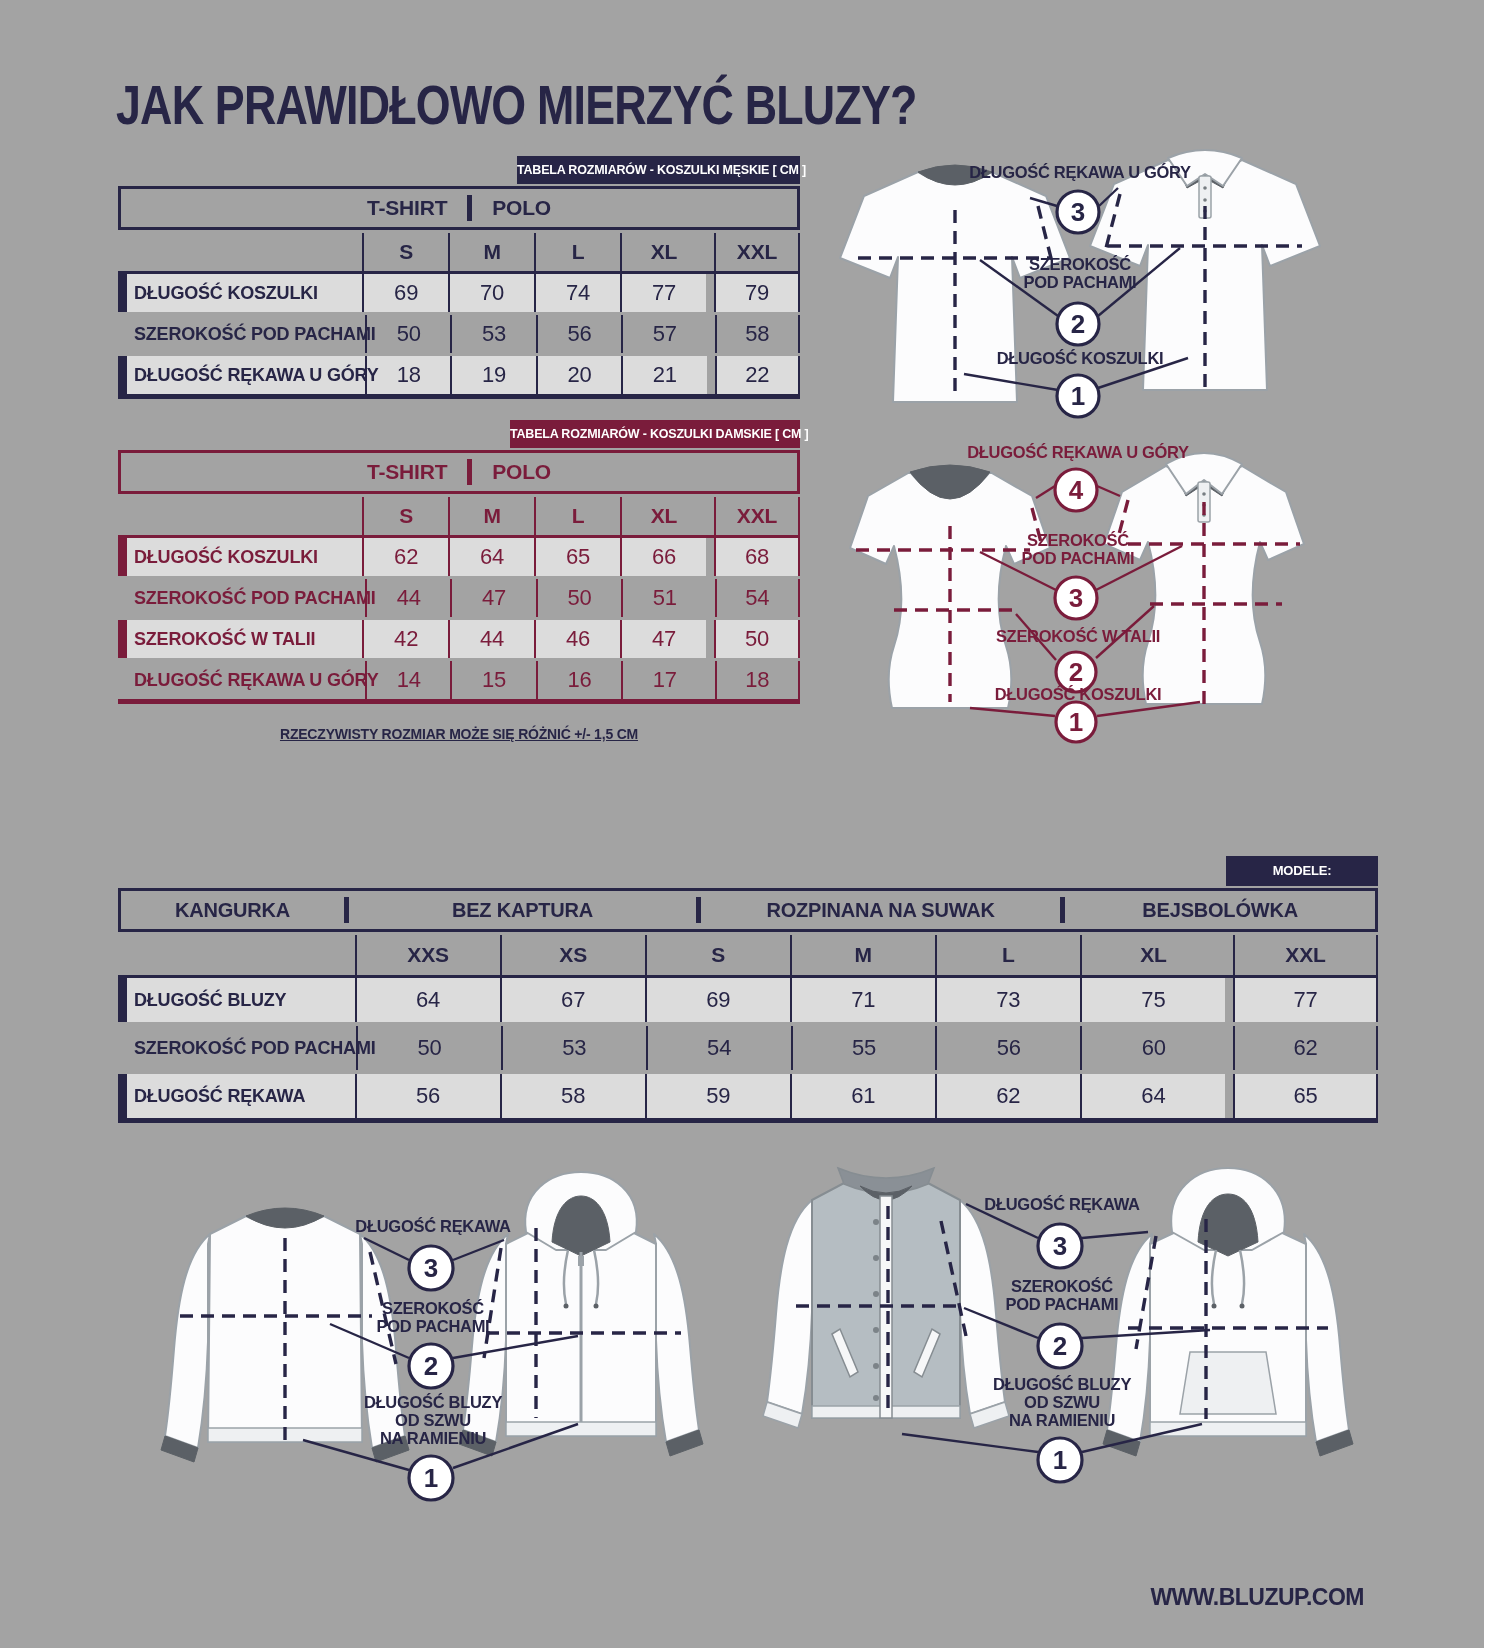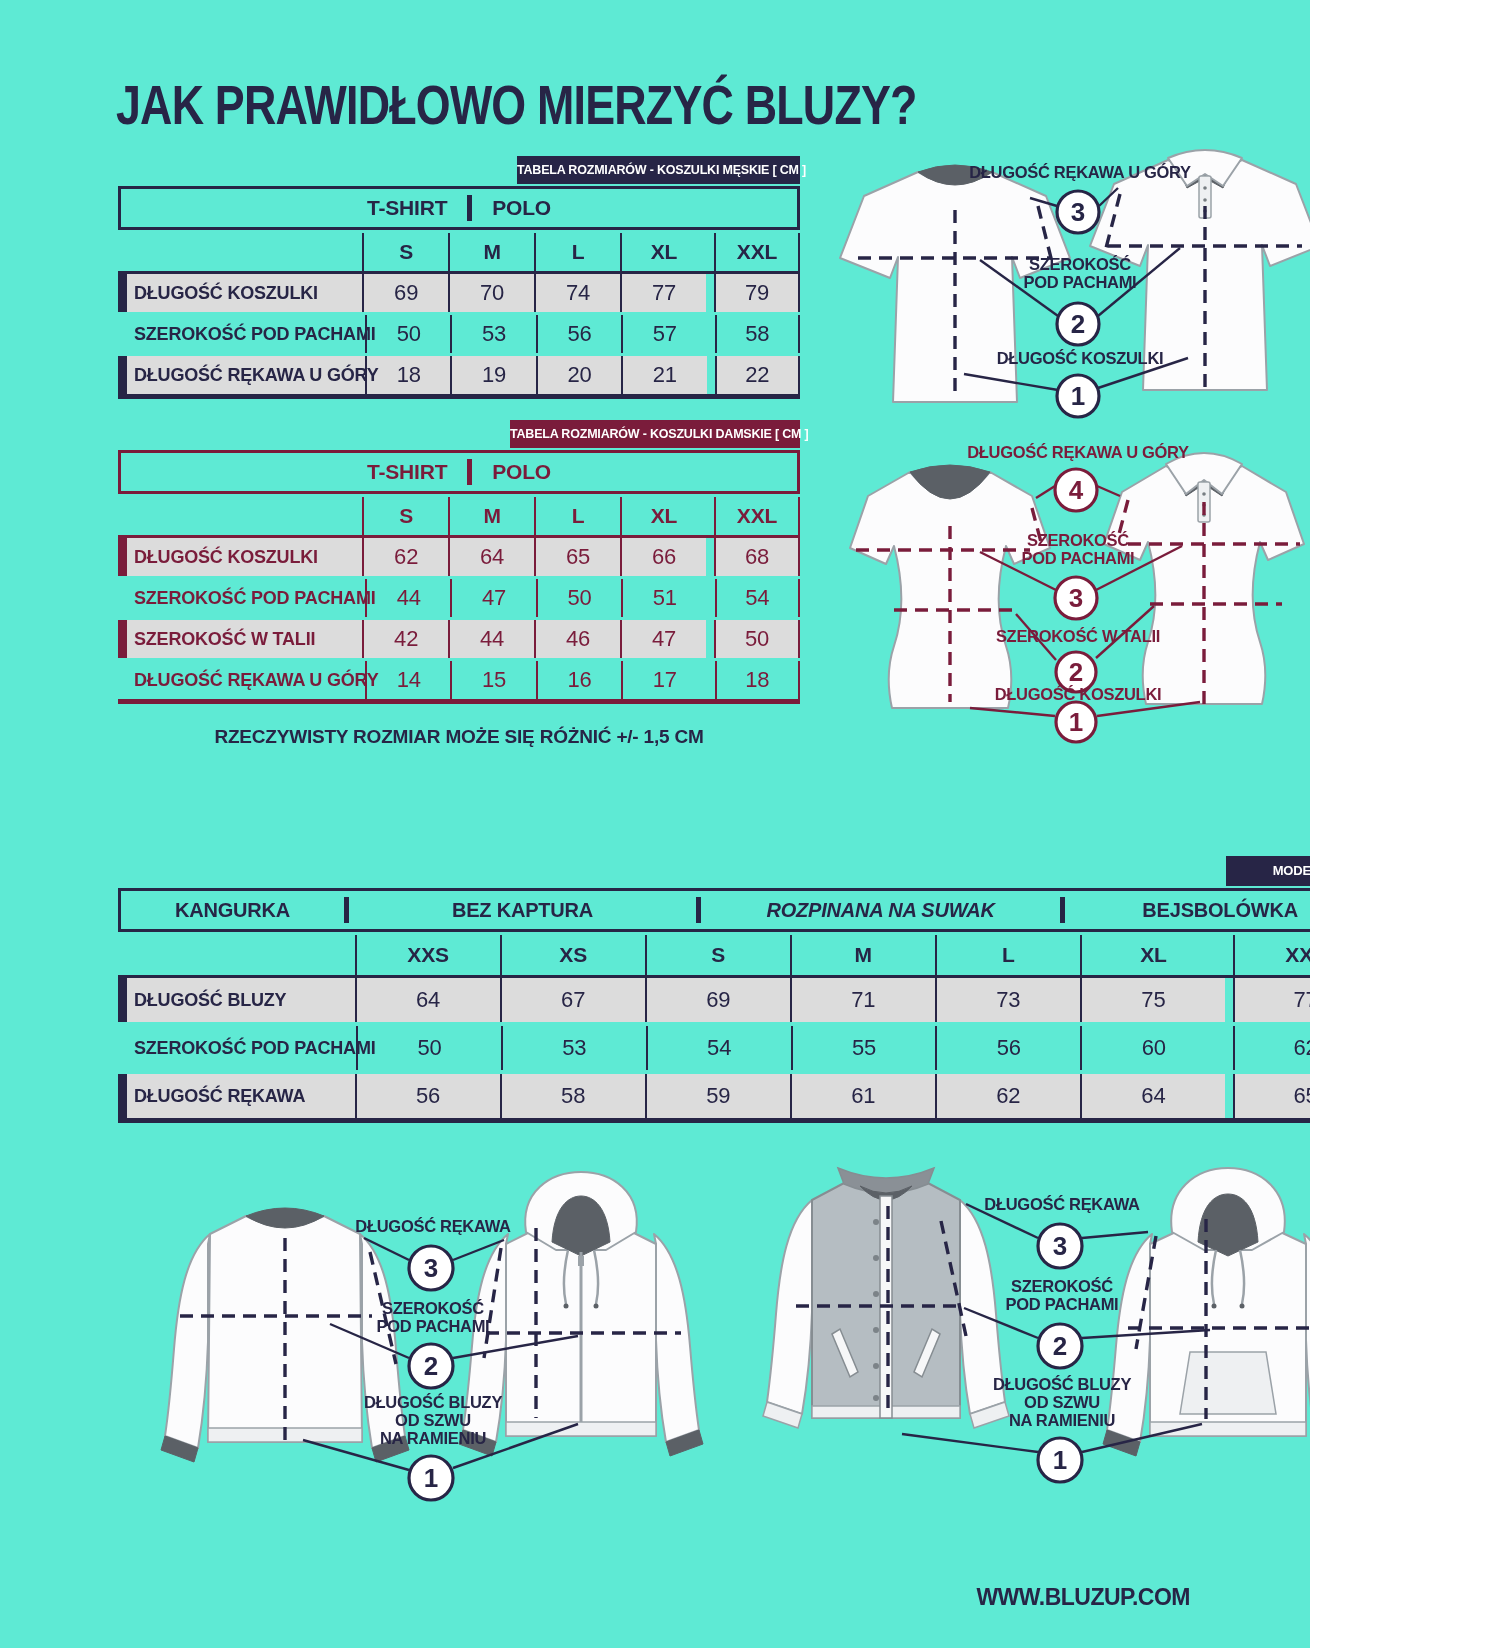--- a/index.html
+++ b/index.html
@@ -1,16 +1,16 @@
 <!DOCTYPE html>
 <html><head>
 <meta charset="utf-8">
 <style>
   html,body{margin:0;padding:0;background:#fff;}
-  .sheet{position:relative;width:1310px;height:1648px;background:#5eead4;overflow:hidden;
+  .sheet{position:relative;width:1484px;height:1648px;background:#a3a3a3;overflow:hidden;
          font-family:"Liberation Sans",sans-serif;letter-spacing:-0.2px;}
 
   
   .page-title{position:absolute;left:116px;top:72px;white-space:nowrap;}
   .page-title span{display:inline-block;font-size:56px;font-weight:800;color:#272546;
                    letter-spacing:-1px;transform:scaleX(.8);transform-origin:left center;}
 
   
   .stable{position:absolute;}
   .navy-theme{--c:#272546;}
@@ -36,21 +36,21 @@
   .trow.alt .tlabel,.trow.alt .tcell{background:#dcdcdc;}
   .trow.alt .tlabel::before{content:'';position:absolute;left:0;top:0;bottom:0;width:9px;
                             background:var(--c);}
   .t5 .tlabel{width:247px;} .t5 .tcell{width:87px;}
   .t7 .tlabel{width:238px;} .t7 .tcell{width:146px;}
   .tbottom{height:5px;background:var(--c);}
   .models-badge{margin-left:auto;width:152px;height:30px;background:var(--c);color:#fff;
                 font-size:13px;font-weight:700;text-align:center;line-height:30px;margin-bottom:2px;}
 
   .note-line{position:absolute;left:118px;top:726px;width:682px;text-align:center;
-             font-size:19px;font-weight:700;color:#272546;}
+             font-size:14px;font-weight:700;color:#272546;text-decoration:underline;}
 
   
   svg{overflow:visible;display:block;}
   .gfill{fill:#fcfcfd;stroke:#9ba2a8;stroke-width:2;stroke-linejoin:round;}
   .gdark{fill:#5b6066;stroke:#5b6066;stroke-width:1;stroke-linejoin:round;}
   .gmid{fill:#8a9096;stroke:#868d92;stroke-width:1.5;}
   .gband{fill:#eef0f2;stroke:#9ba2a8;stroke-width:1.5;}
   .jbody{fill:#b5bdc2;stroke:#868d92;stroke-width:2;stroke-linejoin:round;}
   .pocketw{fill:#f6f7f8;stroke:#868d92;stroke-width:1.5;}
   .string{fill:none;stroke:#9ba2a8;stroke-width:2.5;}
@@ -272,21 +272,21 @@
     </g>
   </svg>
 
   <div class="stable navy-theme t7" style="left:118px;top:856px;width:1260px;">
     <div class="models-badge">MODELE:</div>
     <div class="type-band spread">
       <span class="seg" style="flex:18;">KANGURKA</span>
       <span class="tbar"></span>
       <span class="seg" style="flex:28;">BEZ KAPTURA</span>
       <span class="tbar"></span>
-      <span class="seg" style="flex:29;font-style:italic;">ROZPINANA NA SUWAK</span>
+      <span class="seg" style="flex:29;">ROZPINANA NA SUWAK</span>
       <span class="tbar"></span>
       <span class="seg" style="flex:25;">BEJSBOLÓWKA</span>
     </div>
     <div class="trow thead h40">
       <div class="tlabel"></div>
       <div class="tcell hd">XXS</div>
       <div class="tcell hd">XS</div>
       <div class="tcell hd">S</div>
       <div class="tcell hd">M</div>
       <div class="tcell hd">L</div>

